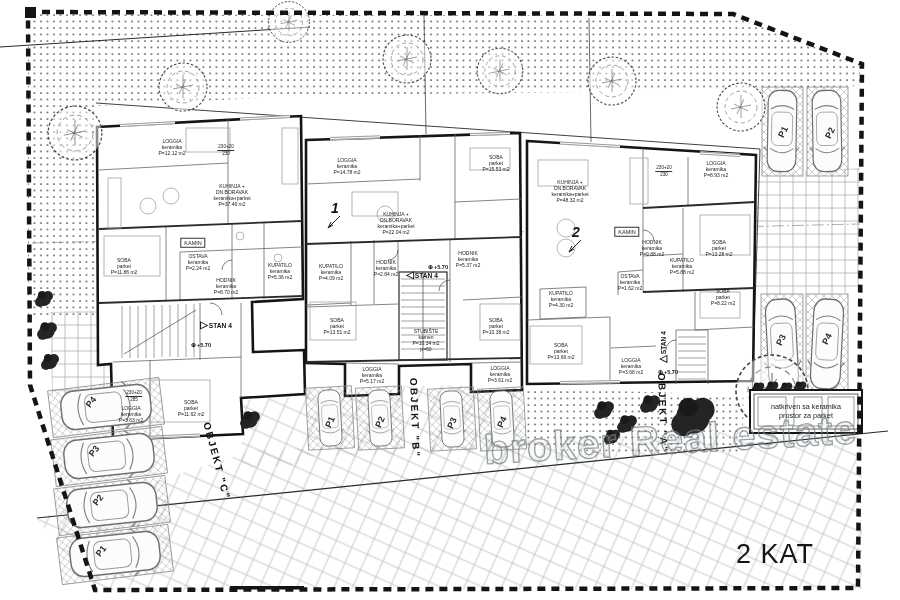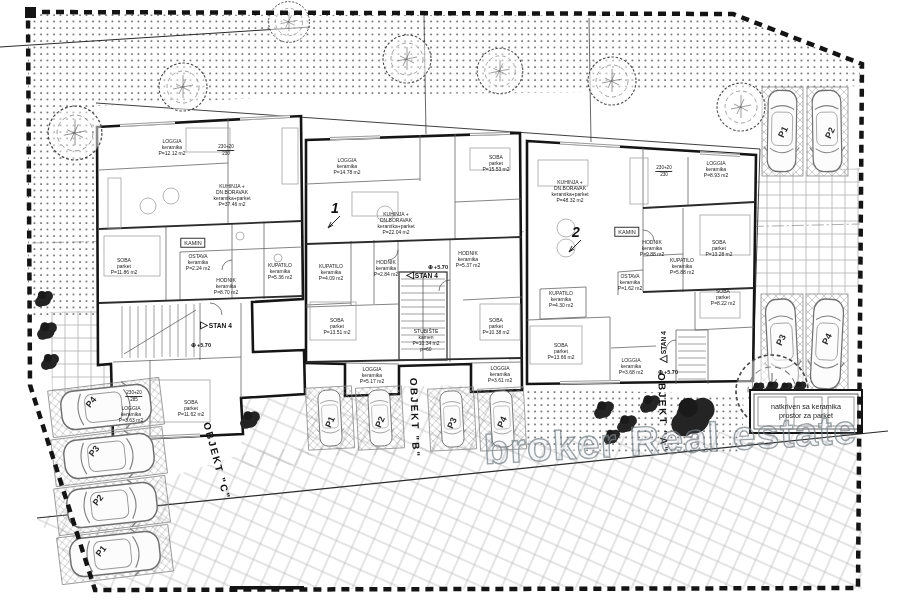--- a/index.html
+++ b/index.html
@@ -459,14 +459,15 @@
         <span>+5.70</span>
       </div>
     </div>
 
 <div class="waste-text">
   <span>natkriven sa keramika</span>
   <span>prostor za parket</span>
 </div>
 
 <div class="watermark">broker Real estate</div>
+<div class="floor-label">2 KAT</div>
 
 </div>
 
 </body></html>

